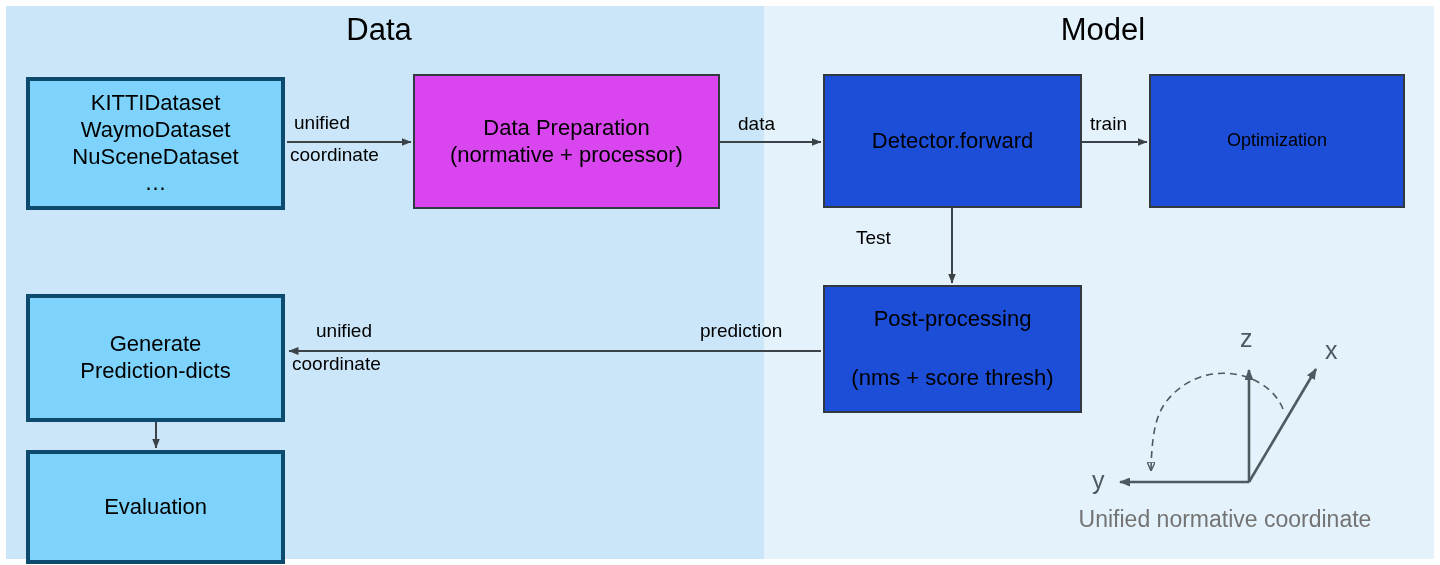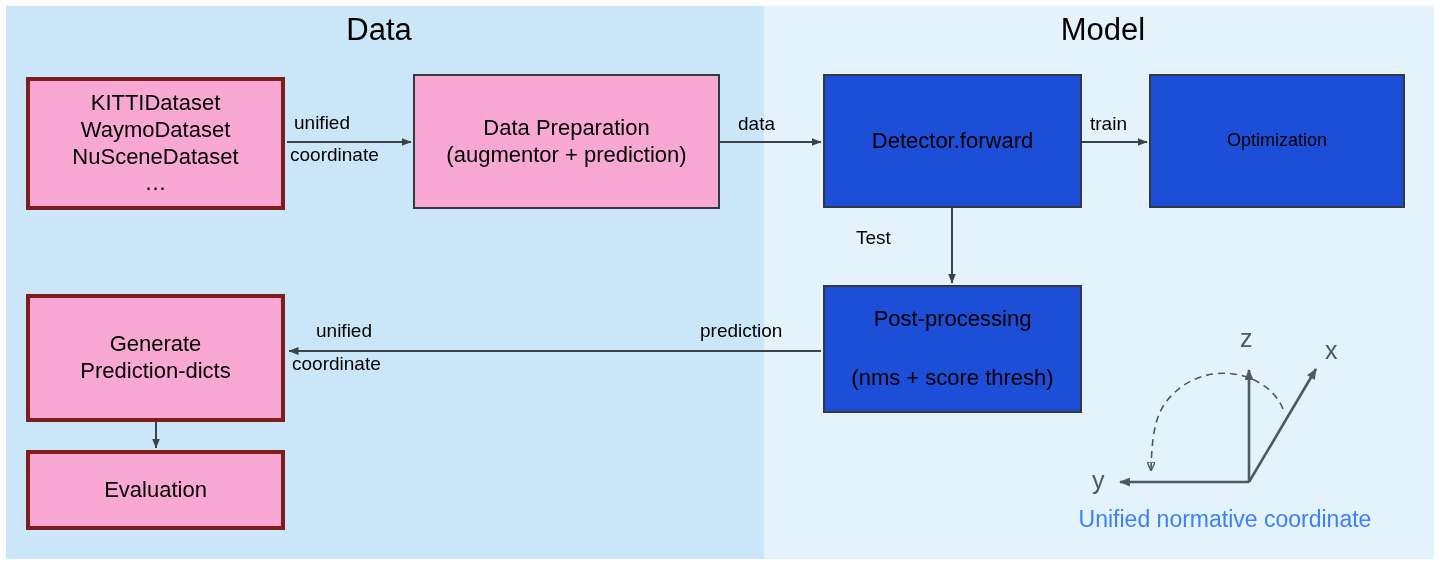--- a/index.html
+++ b/index.html
@@ -54,25 +54,25 @@
     display: flex;
     flex-direction: column;
     align-items: center;
     justify-content: center;
     text-align: center;
     color: #000;
     line-height: 1.22;
   }
   .box .ln { display: block; white-space: nowrap; }
   .box-green {
-    background: #f9a8d4;
-    border: 4px solid #7f1d1d;
+    background: #7dd3fc;
+    border: 4px solid #0c4a6e;
   }
   .box-blue-dark {
-    background: #f9a8d4;
+    background: #d946ef;
     border: 2px solid #333a3f;
   }
   .box-blue-light {
     background: #1d4ed8;
     border: 2px solid #333a3f;
   }
 
   
   #edges {
     position: absolute;
@@ -105,21 +105,21 @@
     color: #4d5a5f;
     line-height: 1;
   }
   #coord-caption {
     position: absolute;
     left: 0;
     top: 188px;
     width: 330px;
     text-align: center;
     font-size: 23px;
-    color: #3b82f6;
+    color: #737373;
     white-space: nowrap;
   }
 </style>
 </head>
 <body>
 
 <div id="canvas">
 
   <div class="panel" id="panel-data">
     <div class="panel-title">Data</div>
@@ -179,42 +179,42 @@
 
   <div class="box box-green" id="box-datasets" style="left:26px; top:77px; width:259px; height:133px; font-size:22px;">
     <span class="ln">KITTIDataset</span>
     <span class="ln">WaymoDataset</span>
     <span class="ln">NuSceneDataset</span>
     <span class="ln">…</span>
   </div>
 
   <div class="box box-blue-dark" id="box-data-preparation" style="left:413px; top:74px; width:307px; height:135px; font-size:22px;">
     <span class="ln">Data Preparation</span>
-    <span class="ln">(augmentor + prediction)</span>
+    <span class="ln">(normative + processor)</span>
   </div>
 
   <div class="box box-blue-light" id="box-detector" style="left:823px; top:74px; width:259px; height:134px; font-size:22px;">
     <span class="ln">Detector.forward</span>
   </div>
 
   <div class="box box-blue-light" id="box-optimization" style="left:1149px; top:74px; width:256px; height:134px; font-size:18px;">
     <span class="ln">Optimization</span>
   </div>
 
   <div class="box box-blue-light" id="box-post-processing" style="left:823px; top:285px; width:259px; height:128px; font-size:22px;gap:32px;">
     <span class="ln">Post-processing</span>
     <span class="ln">(nms + score thresh)</span>
   </div>
 
   <div class="box box-green" id="box-generate" style="left:26px; top:286px; width:259px; height:128px; font-size:22px;margin-top:8px;">
     <span class="ln">Generate</span>
     <span class="ln">Prediction-dicts</span>
   </div>
 
-  <div class="box box-green" id="box-evaluation" style="left:26px; top:450px; width:259px; height:80px; font-size:22px;">
+  <div class="box box-green" id="box-evaluation" style="left:26px; top:450px; width:259px; height:114px; font-size:22px;">
     <span class="ln">Evaluation</span>
   </div>
 
   <div class="edge-label" style="left:294px; top:113px;">unified</div>
   <div class="edge-label" style="left:290px; top:145px;">coordinate</div>
 
   <div class="edge-label" style="left:738px; top:114px;">data</div>
 
   <div class="edge-label" style="left:1090px; top:114px;text-align:right;">train</div>
 

